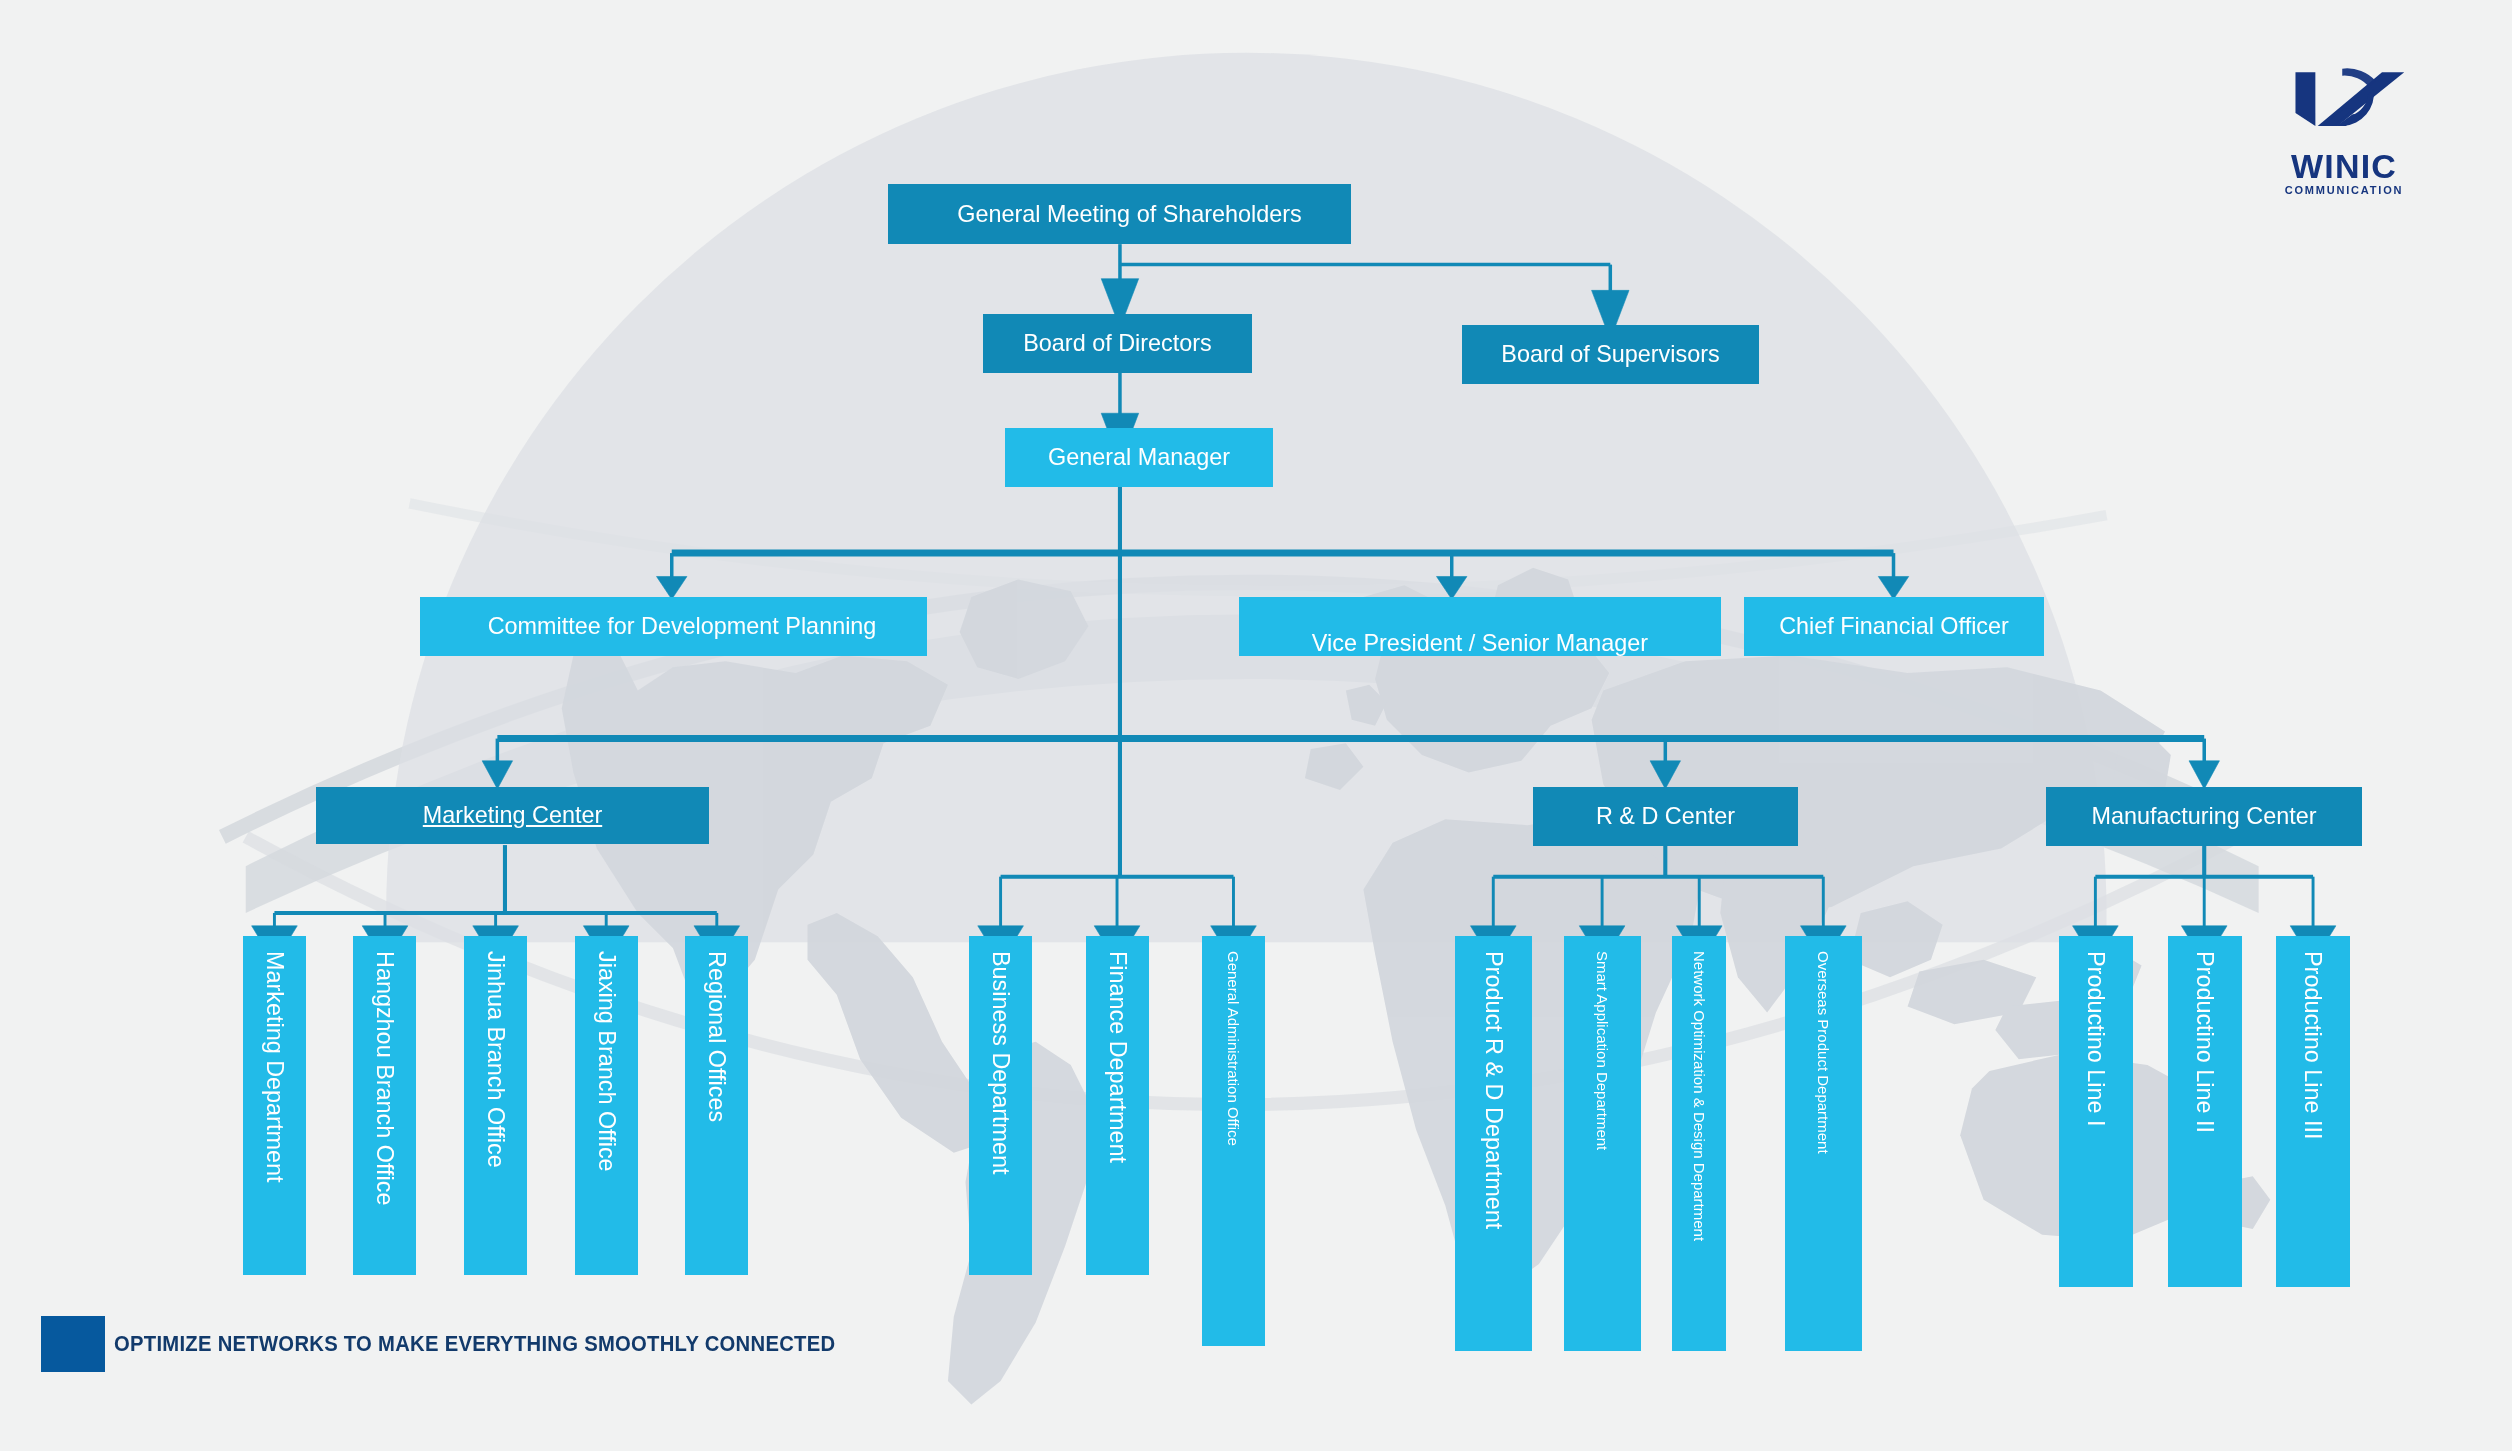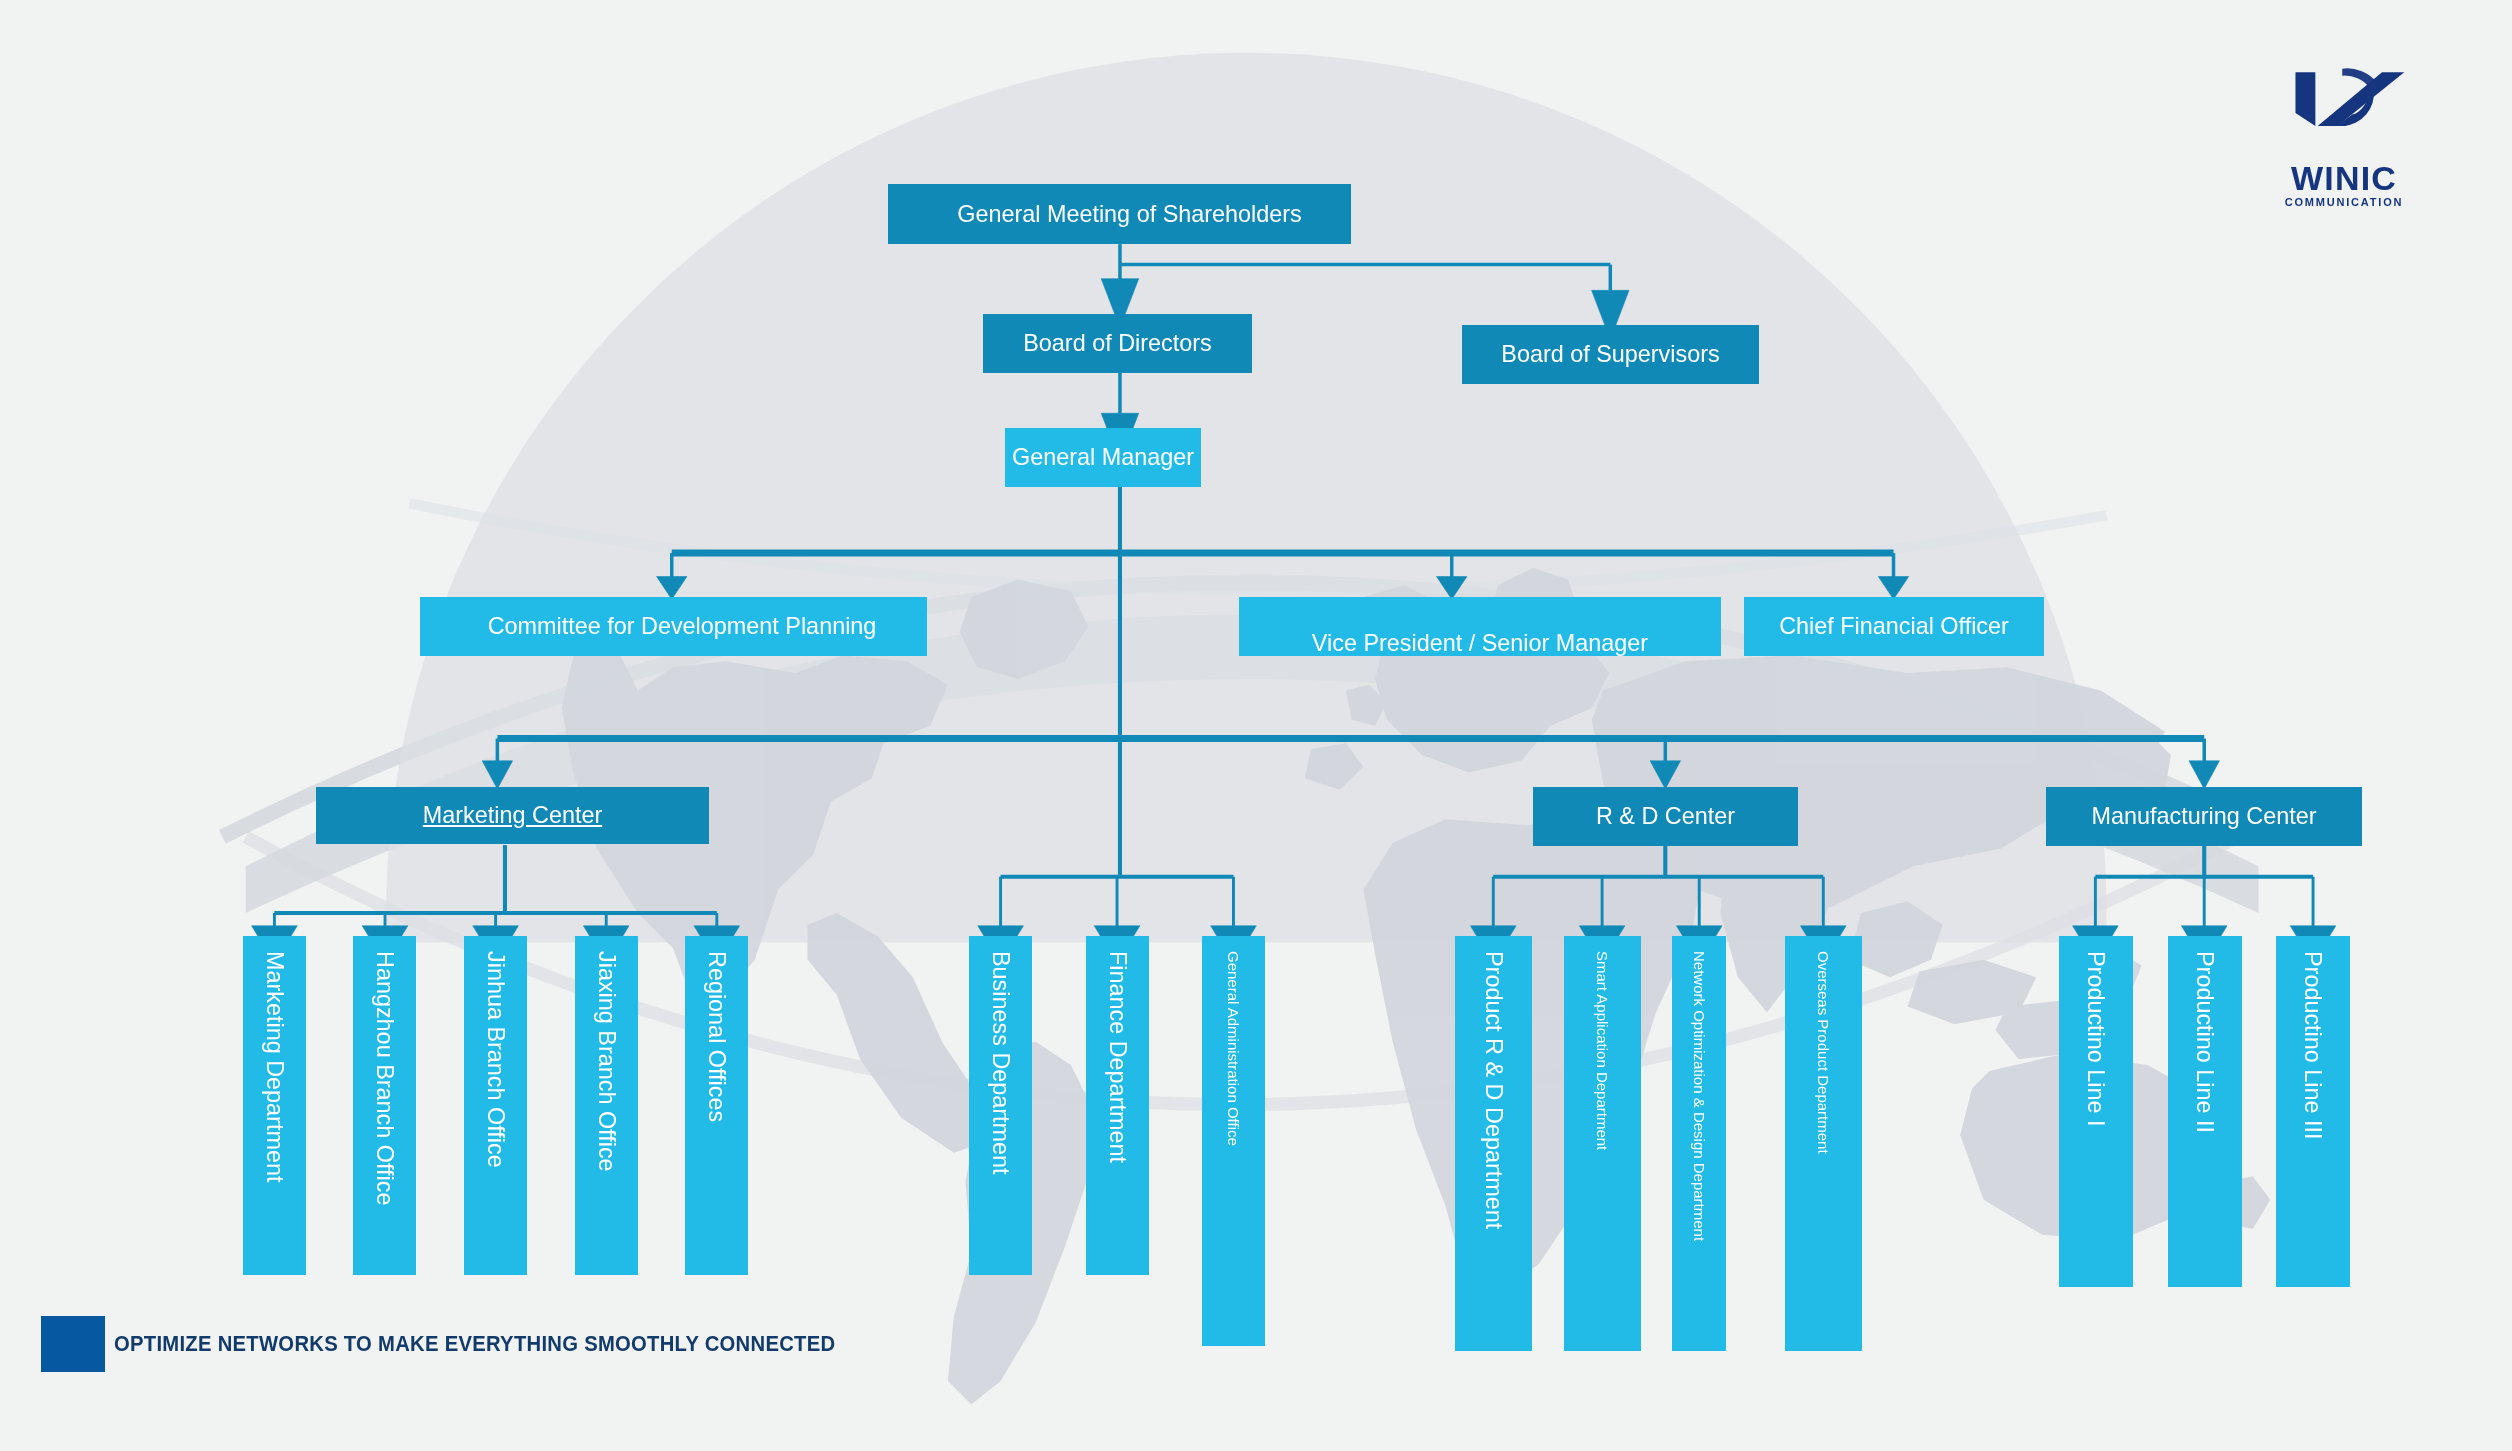--- a/index.html
+++ b/index.html
@@ -42,21 +42,21 @@
   .node.v.small{font-size:15px;}
 
   
   #logo{position:absolute;left:2259px;top:64px;width:170px;height:135px;z-index:3;}
   #logo svg{display:block;}
   .logo-text{
     font-family:"Liberation Sans","DejaVu Sans",sans-serif;
     font-weight:bold;color:#16357f;
     letter-spacing:1.2px;
   }
-  #logo-winic{font-size:34px;line-height:34px;margin-top:21px;text-align:center;}
+  #logo-winic{font-size:34px;line-height:34px;margin-top:9px;text-align:center;}
   #logo-comm{font-size:11px;line-height:13px;letter-spacing:1.8px;text-align:center;margin-top:1.2px;}
 
   
   #footer{position:absolute;left:0px;top:1316px;height:56px;z-index:3;display:flex;align-items:center;padding-left:41px;}
   #footer-swatch{width:64px;height:56px;background:#06599e;}
   #footer-text{
     margin-left:9.4px;
     color:#123a6b;
     font-size:22px;
     font-weight:bold;
@@ -198,21 +198,21 @@
   <div class="layer" id="nodes">
       <div class="node h dark" style="left: 888px; top: 184px; width: 463px; height: 60px; padding-left: 20px;">
         <span>General Meeting of Shareholders</span>
       </div>
       <div class="node h dark" style="left: 983px; top: 314px; width: 269px; height: 59px;">
         <span>Board of Directors</span>
       </div>
       <div class="node h dark" style="left: 1462px; top: 325px; width: 297px; height: 59px;">
         <span>Board of Supervisors</span>
       </div>
-      <div class="node h light" style="left: 1005px; top: 428px; width: 196px; height: 59px;">
+      <div class="node h light" style="left: 1005px; top: 428px; width: 268px; height: 59px;">
         <span>General Manager</span>
       </div>
       <div class="node h light" style="left: 420px; top: 597px; width: 507px; height: 59px; padding-left: 17px;">
         <span>Committee for Development Planning</span>
       </div>
       <div class="node h light" style="left: 1239px; top: 597px; width: 482px; height: 59px; align-items: flex-end;">
         <span>Vice President / Senior Manager</span>
       </div>
       <div class="node h light" style="left: 1744px; top: 597px; width: 300px; height: 59px; text-align: right;">
         <span>Chief Financial Officer</span>

